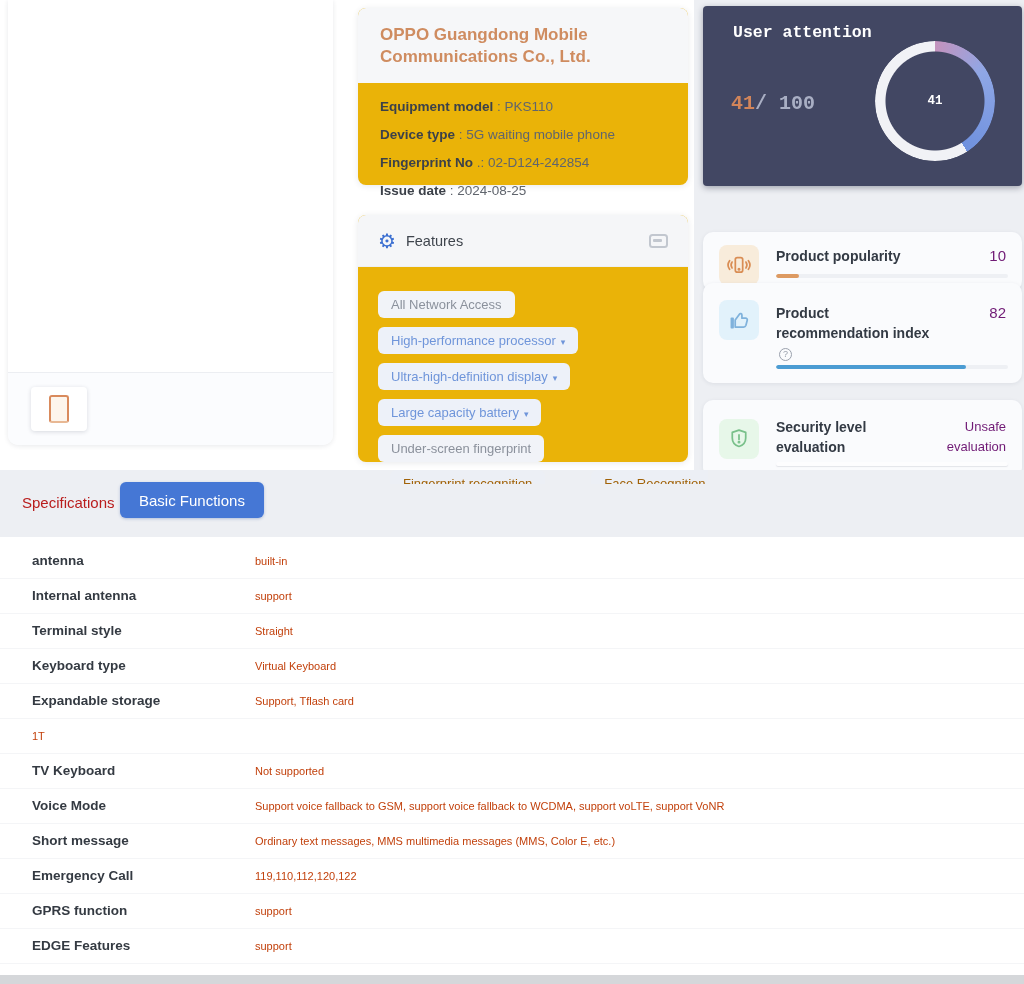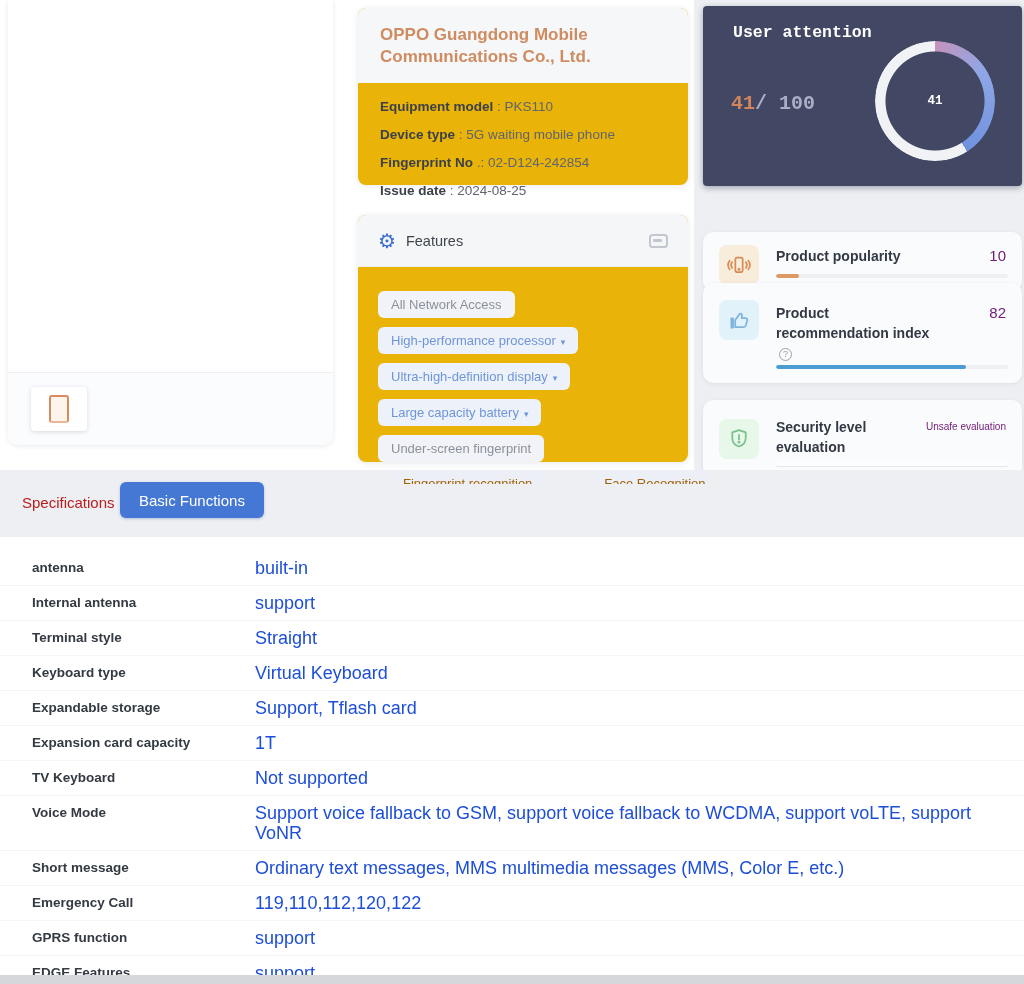--- a/index.html
+++ b/index.html
@@ -97,25 +97,25 @@
                  margin-left:3px; vertical-align:1px; cursor:pointer; }
 
   
   .tab-band { position:absolute; left:0; top:470px; width:1024px; height:67px; background:#edeff3; z-index:1; }
   .tab-plain { position:absolute; left:22px; top:24px; font-size:15px; color:#b91c1c; cursor:pointer; }
   .tab-active { position:absolute; left:120px; top:12px; height:36px; padding:0 19px; background:#4577d5;
                 border-radius:6px; color:#ffffff; font-size:15px; display:flex; align-items:center; cursor:pointer;
                 box-shadow:0 1px 3px rgba(40,80,160,.30); }
 
   
-  .spec-table { position:absolute; left:0; top:537px; width:1024px; height:344px; background:#ffffff; padding-top:14px; }
+  .spec-table { position:absolute; left:0; top:537px; width:1024px; height:344px; background:#ffffff; padding-top:7px; }
   .spec-row { display:flex; align-items:flex-start; padding:7px 0 7px 0; border-bottom:1px solid #f4f5f7; min-height:29px; }
   .spec-row:last-child { border-bottom:none; }
   .spec-label { width:223px; padding-left:32px; font-size:13.5px; font-weight:700; color:#343a42; line-height:20px; flex:none; }
-  .spec-value { flex:1; padding-left:32px; padding-right:18px; font-size:18px; color:#1d4ed8; line-height:20px; }
+  .spec-value { flex:1; padding-left:32px; padding-right:18px; font-size:11px; color:#c2410c; line-height:20px; }
   .bottom-band { position:absolute; left:0; bottom:0; width:1024px; height:9px; background:#d5d7da; }
 
   svg.icon { display:block; }
 </style>
 </head>
 <body>
 
 <div class="page">
 
   <div class="right-bg"></div>
@@ -206,21 +206,21 @@
 
   <div class="metric-card m-sec">
     <div class="icon-box icon-sec">
       <svg class="icon" width="26" height="26" viewBox="0 0 24 24" fill="none" stroke="#79c08a" stroke-width="1.6" stroke-linejoin="round" stroke-linecap="round">
         <path d="M12 3.8 l6.2 2.1 v5.1 c0 3.9-2.7 6.8-6.2 7.9 -3.5-1.1-6.2-4-6.2-7.9 V5.9 Z"></path>
         <line x1="12" y1="8.2" x2="12" y2="12.4"></line>
         <circle cx="12" cy="14.9" r="0.55" fill="#79c08a"></circle>
       </svg>
     </div>
     <div class="m-title" style="top:17px; width:120px;">Security level evaluation</div>
-    <div class="m-value" style="top:17px; width:90px; font-size:10px;">Unsafe evaluation</div>
+    <div class="m-value" style="top:17px; width:90px; font-size:13px;">Unsafe evaluation</div>
     <div class="m-bar bar-sec">
       <div class="fill" style="width: 0%; background: rgb(124, 192, 140);"></div>
     </div>
   </div>
 
   <div class="tab-band">
     <div class="tab-plain">Specifications</div>
     <div class="tab-active">Basic Functions</div>
   </div>
 
@@ -239,21 +239,20 @@
       </div>
       <div class="spec-row">
         <div class="spec-label">Keyboard type</div>
         <div class="spec-value">Virtual Keyboard</div>
       </div>
       <div class="spec-row">
         <div class="spec-label">Expandable storage</div>
         <div class="spec-value">Support, Tflash card</div>
       </div>
       <div class="spec-row">
-        <div class="spec-label">Expansion card capacity</div>
         <div class="spec-value">1T</div>
       </div>
       <div class="spec-row">
         <div class="spec-label">TV Keyboard</div>
         <div class="spec-value">Not supported</div>
       </div>
       <div class="spec-row">
         <div class="spec-label">Voice Mode</div>
         <div class="spec-value">Support voice fallback to GSM, support voice fallback to WCDMA, support voLTE, support VoNR</div>
       </div>

